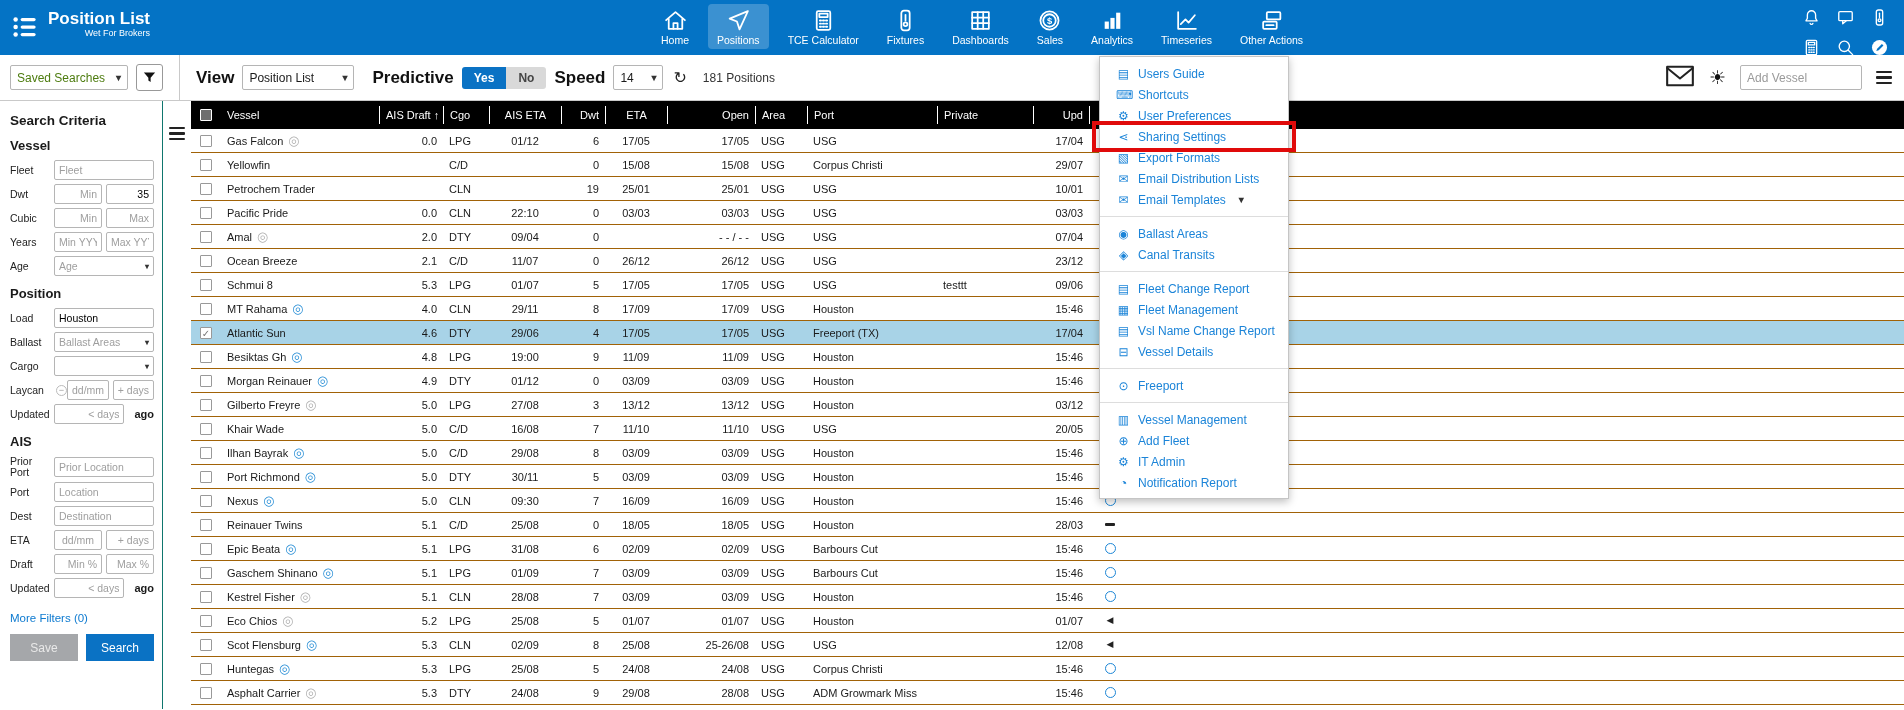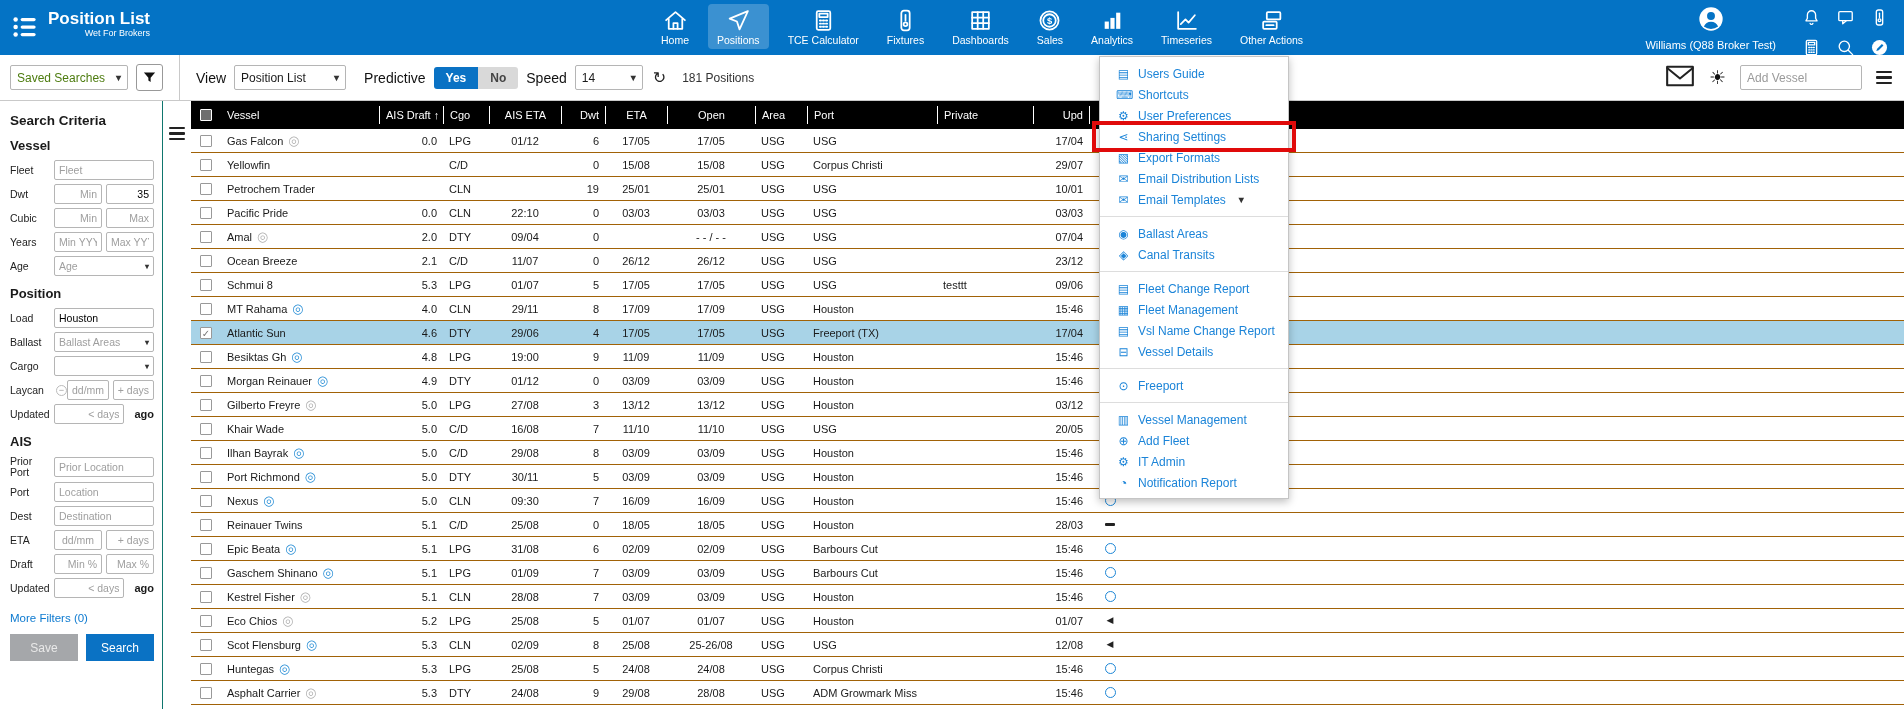--- a/index.html
+++ b/index.html
@@ -27,22 +27,22 @@
 
   
   .toolbar{height:46px;border-bottom:1px solid #c9c9c9;display:flex;align-items:center;padding:0 10px;gap:8px;position:relative;background:#fff}
   .selbox{height:25px;border:1px solid #b5b5b5;border-radius:2px;display:flex;align-items:center;justify-content:space-between;padding:0 6px;font-size:12px;background:#fff;cursor:pointer}
   .selbox .ph{color:#4d7c0f}
   .caret{font-size:10px;color:#333;font-weight:bold;margin-left:6px}
   .w-saved{width:118px}
   .btn-filter{width:27px;height:27px;border:1px solid #999;border-radius:3px;display:flex;align-items:center;justify-content:center;background:#fff;cursor:pointer}
   .btn-filter svg{width:15px;height:15px}
   .vdiv{width:1px;align-self:stretch;background:#c9c9c9;margin:0 8px}
-  .tb-label{font-size:14px;font-weight:normal;color:#111}
-  .w-view{width:112px}.w-speed{width:68px}
+  .tb-label{font-size:17px;font-weight:bold;color:#111}
+  .w-view{width:112px}.w-speed{width:50px}
   .toggle{display:flex;border-radius:3px;overflow:hidden;font-size:12px;font-weight:bold}
   .tg-yes{background:#0a72c4;color:#fff;padding:4px 12px;cursor:pointer}
   .tg-no{background:#d9d9d9;color:#444;padding:4px 12px;cursor:pointer}
   .refresh{font-size:16px;color:#222;cursor:pointer;margin-left:2px}
   .count{font-size:12px;color:#333;margin-left:8px}
   .tb-right{margin-left:auto;display:flex;align-items:center;gap:14px;padding-right:2px}
   .env svg{width:30px;height:22px;color:#222}
   .sun{font-size:19px;color:#111;cursor:pointer}
   .addvessel{width:122px;height:25px;border:1px solid #b5b5b5;border-radius:2px;font-size:12px;padding:0 6px;font-family:inherit}
   .addvessel::placeholder{color:#9a9a9a}
@@ -82,21 +82,21 @@
   .trow{height:24px;display:flex;align-items:center;border-bottom:1px solid #a16207;font-size:11px;background:#fff;cursor:pointer}
   .trow.sel{background:#a8d3e7}
   .td{padding:0 6px;white-space:nowrap;overflow:hidden}
   .c-check{width:30px;flex:none;display:flex;justify-content:center}
   .c-vessel{width:158px;flex:none;display:flex;align-items:center;gap:5px}
   .c-draft{width:64px;flex:none;text-align:right}
   .c-cgo{width:46px;flex:none}
   .c-aiseta{width:72px;flex:none;text-align:center}
   .c-dwt{width:44px;flex:none;text-align:right}
   .c-eta{width:62px;flex:none;text-align:center}
-  .c-open{width:88px;flex:none;text-align:center}
+  .c-open{width:88px;flex:none;text-align:right}
   .c-area{width:52px;flex:none}
   .c-port{width:130px;flex:none}
   .c-priv{width:96px;flex:none}
   .c-upd{width:56px;flex:none;text-align:right}
   .c-stat{width:42px;flex:none;display:flex;justify-content:center;align-items:center}
   .c-fill{flex:1}
   .cb{width:12px;height:12px;border:1px solid #999;background:#fff;border-radius:1px;font-size:10px;line-height:11px;color:#777;text-align:center;cursor:pointer}
   .hcheck{width:12px;height:12px;border:1px solid #fff;background:#6e6e6e;border-radius:1px;cursor:pointer}
   .live{font-size:13px;line-height:12px}
   .live.blue{color:#2a8fd6}.live.grey{color:#b0b0b0}
@@ -198,28 +198,20 @@
         <div class="nav-item">
           <svg viewBox="0 0 24 24">
             <rect class="s" x="7.5" y="4" width="13" height="7" rx="1"></rect>
             <rect class="s" x="4" y="13" width="13" height="7" rx="1"></rect>
             <path class="s" d="M7 16.5h7"></path>
           </svg>
           <span class="nav-label">Other Actions</span>
         </div>
       </div>
 
-    <div class="user">
-      <span><svg viewBox="0 0 24 24">
-            <circle cx="12" cy="12" r="10" fill="currentColor"></circle>
-            <circle cx="12" cy="9.4" r="3.4" fill="#0473c5"></circle>
-            <path d="M5.9 18.5a6.6 6.6 0 0 1 12.2 0 9.9 9.9 0 0 1-12.2 0z" fill="#0473c5"></path>
-          </svg></span>
-      <div class="user-name">Williams (Q88 Broker Test)</div>
-    </div>
     <div class="hdricons">
       <span><svg viewBox="0 0 24 24">
             <path class="s" d="M12 3.5a5.2 5.2 0 0 1 5.2 5.2v4.3l1.8 3.2H5l1.8-3.2V8.7A5.2 5.2 0 0 1 12 3.5z"></path>
             <path class="s" d="M10.3 19.5a1.8 1.8 0 0 0 3.4 0"></path>
           </svg></span>
       <span><svg viewBox="0 0 24 24">
             <rect class="s" x="3.5" y="4.5" width="17" height="11.5" rx="1.5"></rect>
             <path class="s" d="M8.5 16v4l4.5-4"></path>
           </svg></span>
       <span><svg viewBox="0 0 24 24">

